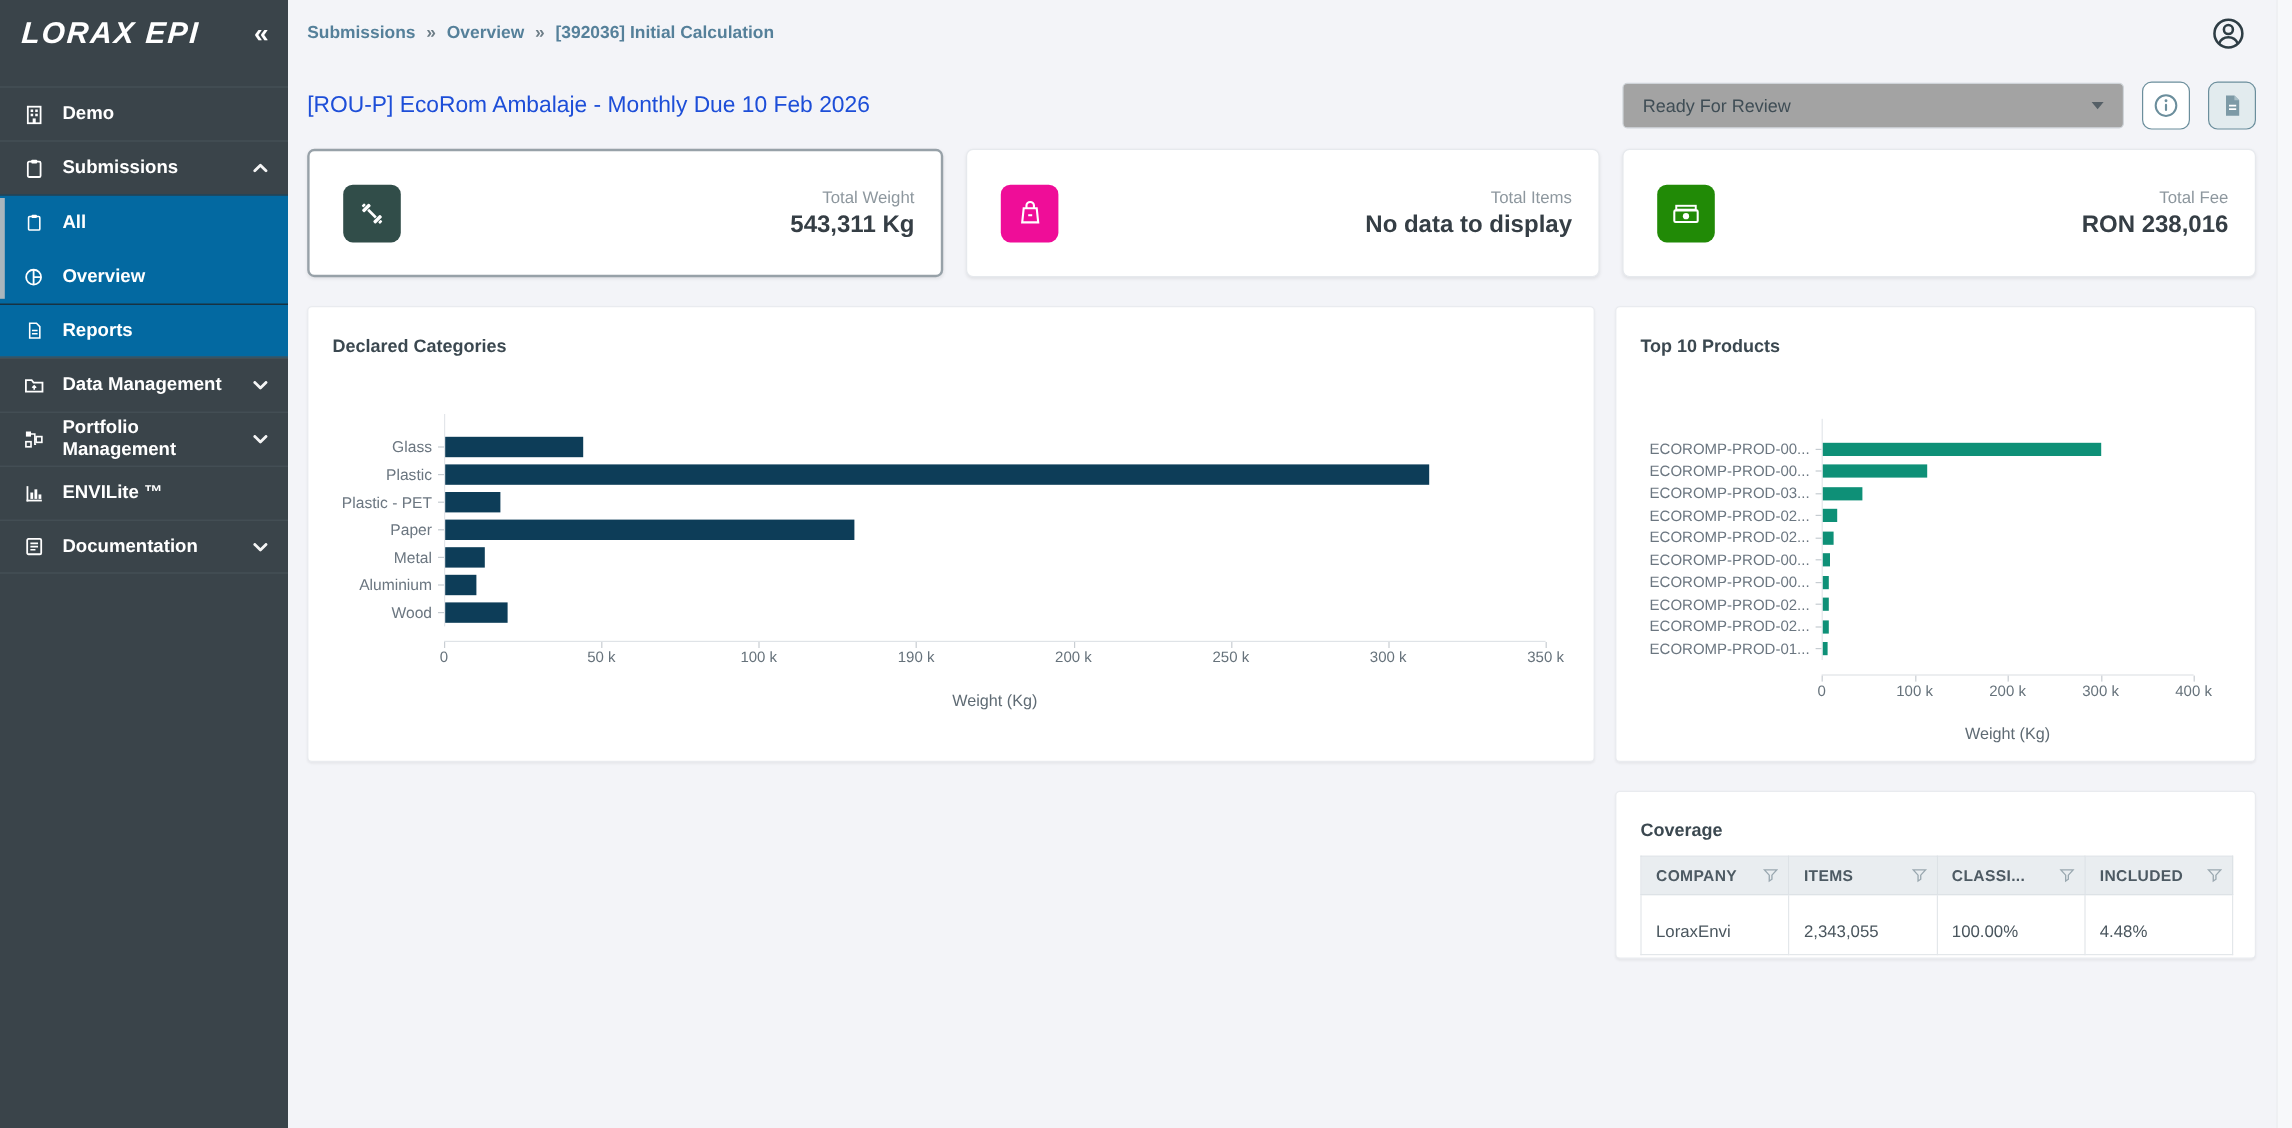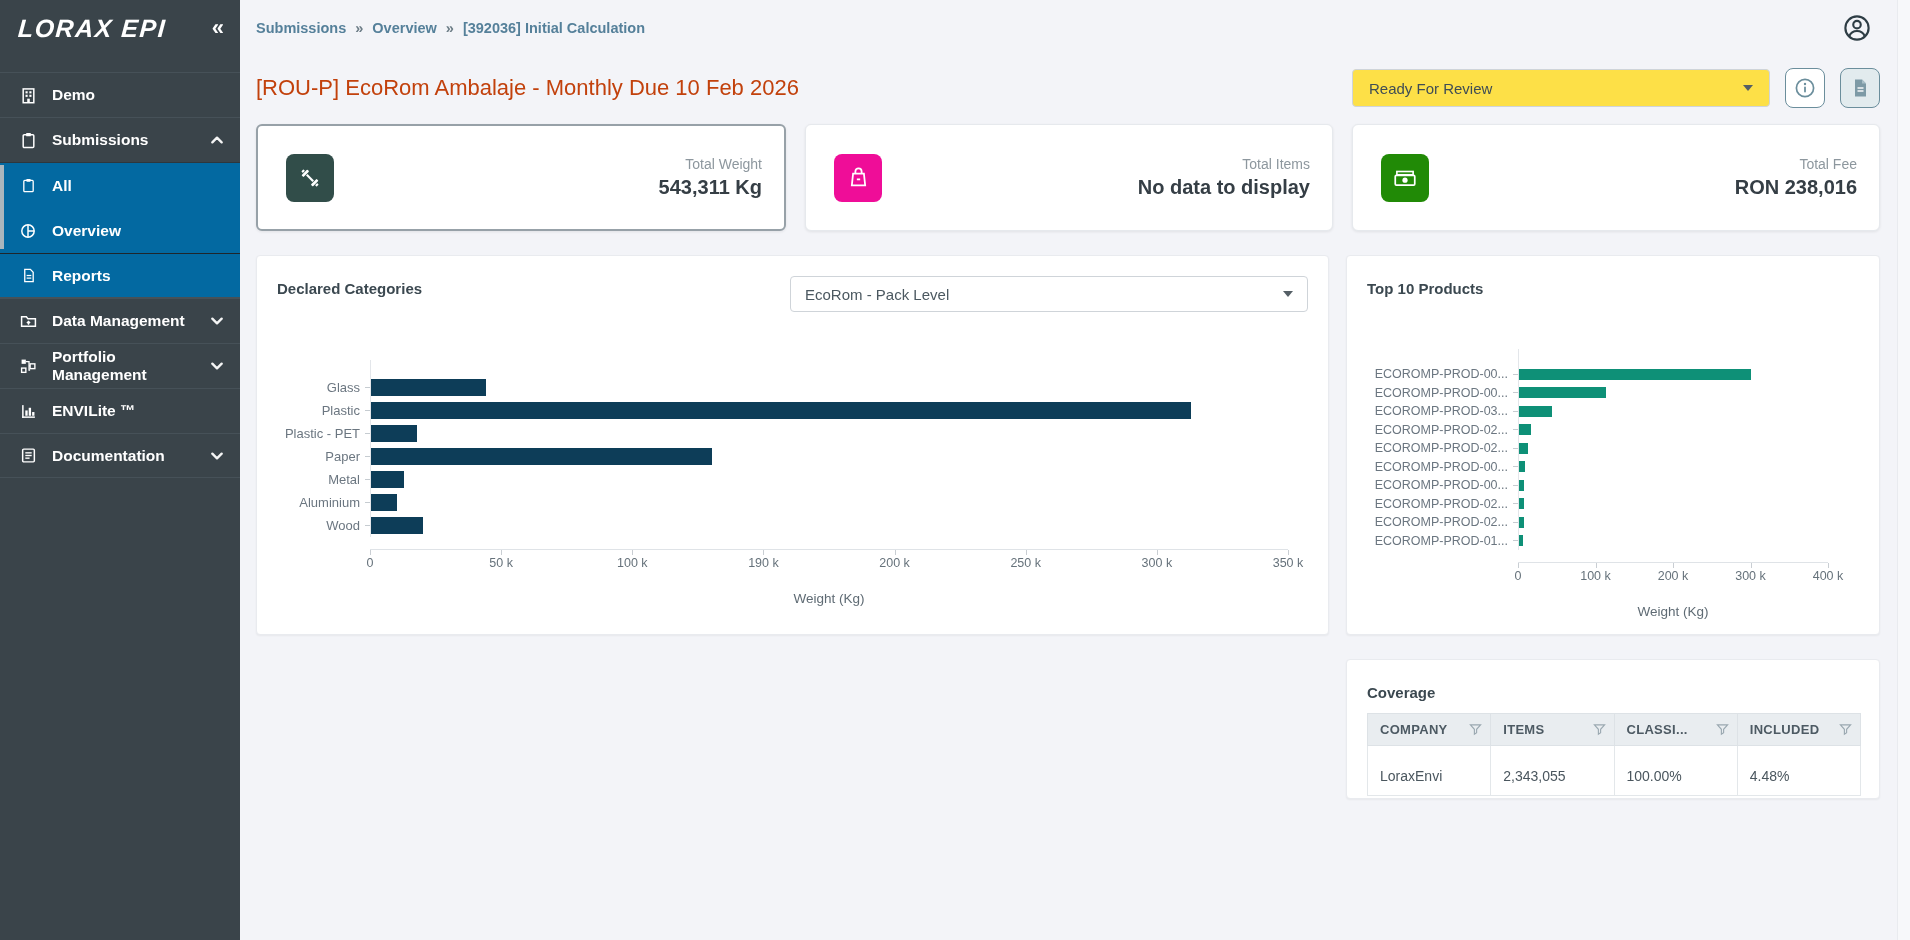--- a/index.html
+++ b/index.html
@@ -25,23 +25,23 @@
 
   
   .main { flex:1; position:relative; padding:0 30px 0 16px; }
   .topbar { height:50px; display:flex; align-items:center; justify-content:space-between; padding-top:6px; }
   .breadcrumb { font-size:14.5px; font-weight:600; color:#55809a; display:flex; gap:9px; align-items:center; }
   .breadcrumb .crumb { color:#55809a; cursor:pointer; }
   .breadcrumb .sep { color:#6d7d87; font-weight:700; }
   .avatar { width:30px; height:30px; margin-right:8px; cursor:pointer; }
 
   .title-row { display:flex; align-items:center; justify-content:space-between; margin-top:18px; }
-  .page-title { font-size:22px; color:#c2410c; }
+  .page-title { font-size:19px; color:#1d4ed8; }
   .controls { display:flex; align-items:center; gap:15px; }
-  .status-select { width:418px; height:38px; background:#fde047; border:1px solid #cfd4d9; border-radius:4px; display:flex; align-items:center; justify-content:space-between; padding:0 16px; font-size:15px; color:#3f4d55; cursor:pointer; }
+  .status-select { width:418px; height:38px; background:#a3a3a3; border:1px solid #cfd4d9; border-radius:4px; display:flex; align-items:center; justify-content:space-between; padding:0 16px; font-size:15px; color:#3f4d55; cursor:pointer; }
   .caret-down { width:0; height:0; border-left:5px solid transparent; border-right:5px solid transparent; border-top:6px solid #555f66; }
   .sq-btn { width:40px; height:40px; border-radius:8px; border:1px solid #6b8e9c; background:#fff; display:flex; align-items:center; justify-content:center; cursor:pointer; }
   .sq-btn.tinted { background:#e2ebee; }
 
   
   .cards { display:flex; gap:19px; margin-top:16px; }
   .stat-card { flex:1; height:107px; background:#fff; border:1px solid #e6e9ed; border-radius:6px; box-shadow:0 1px 3px rgba(0,0,0,.08); display:flex; align-items:center; justify-content:space-between; padding:0 22px 0 28px; }
   .stat-card.selected { border:2px solid #97a1a8; }
   .icon-tile { width:48px; height:48px; border-radius:8px; display:flex; align-items:center; justify-content:center; flex:0 0 48px; }
   .stat-text { text-align:right; }
@@ -300,24 +300,20 @@
           <div class="stat-label">Total Fee</div>
           <div class="stat-value">RON 238,016</div>
         </div>
       </div>
     </div>
 
     <div class="panels">
       <div class="panel panel-left">
         <div class="panel-head">
           <div class="panel-title">Declared Categories</div>
-          <div class="panel-select">
-            <span>EcoRom - Pack Level</span>
-            <span class="caret-down"></span>
-          </div>
         </div>
         <div class="hbar-chart" style="--label-w: 93px; --plot-w: 918px; --row-h: 23px; --bar-h: 17px; --label-fs: 13px; margin-top: 48px; --bar-color: #0d3d58;">
             <div class="hbar-body">
               <div class="hbar-labels">
                 <div class="pre-plot-pad"></div>
                 <div class="hbar-label">
                   <span>Glass</span>
                   <span class="tick-dash"></span>
                 </div>
                 <div class="hbar-label">

